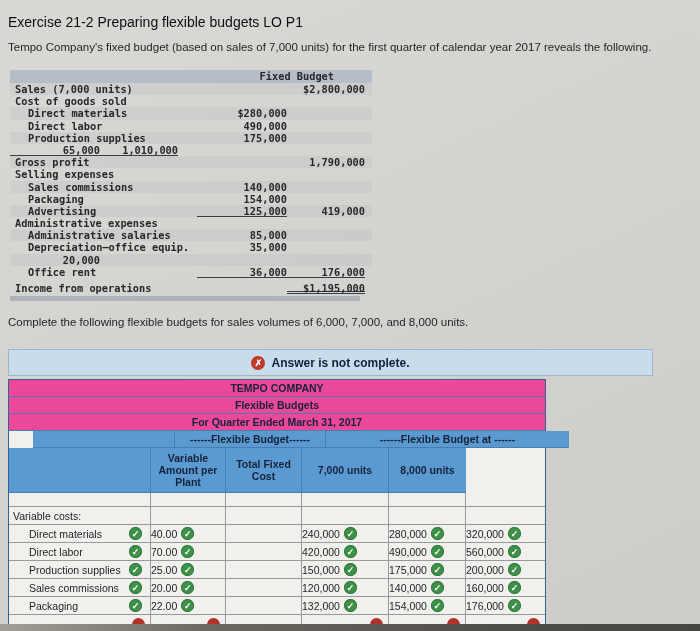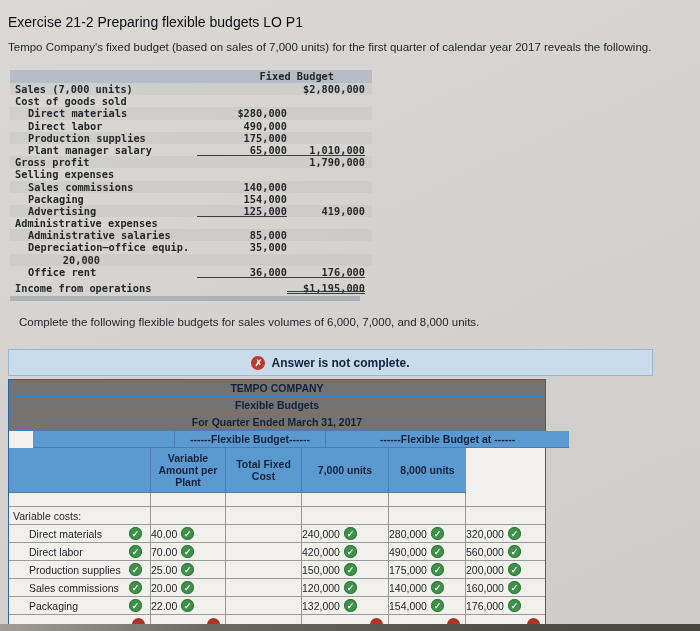--- a/index.html
+++ b/index.html
@@ -2,21 +2,21 @@
 <html><head>
 <meta charset="utf-8">
 <style>
   html,body{margin:0;padding:0;}
   .stage{position:relative;width:700px;height:631px;overflow:hidden;
          background:linear-gradient(155deg,#dad8d4 0%,#d5d3cf 45%,#ceccc8 100%);
          font-family:"Liberation Sans",sans-serif;color:#1f2225;}
   
   .page-title{position:absolute;left:8px;top:14px;font-size:14px;font-weight:normal;color:#0c0f13;}
   .intro{position:absolute;left:8px;top:41px;font-size:11.5px;color:#22262a;}
-  .instruction{position:absolute;left:19px;top:316px;font-size:11.5px;color:#22262a;}
+  .instruction{position:absolute;left:8px;top:316px;font-size:11.5px;color:#22262a;}
   
   .fb{position:absolute;left:10px;top:70px;width:362px;box-sizing:border-box;
       font-family:"DejaVu Sans Mono",monospace;font-size:10.3px;font-weight:bold;color:#26282b;}
   .fb-head{height:13px;line-height:13px;background:#b6bdc7;text-align:right;padding-right:38px;}
   .fbr{display:flex;height:12.2px;line-height:12.2px;padding-right:7px;}
   .fbr:nth-child(even){background:rgba(170,177,186,0.20);}
   .fbr.gap{margin-top:4px;background:none;}
   .fbl{flex:1;padding-left:5px;white-space:nowrap;}
   .fbl.ind{padding-left:18px;}
   .fba{width:90px;text-align:right;}
@@ -26,21 +26,21 @@
   .fb-strip{position:absolute;left:10px;top:296px;width:350px;height:5px;background:#aeb3ba;}
   
   .banner{position:absolute;left:8px;top:349px;width:645px;height:27px;box-sizing:border-box;
           background:#c9dcec;border:1px solid #9cb6ce;display:flex;align-items:center;justify-content:center;gap:6px;}
   .banner-text{font-size:12px;font-weight:bold;color:#10233c;}
   .err{width:14px;height:14px;border-radius:50%;background:#c0392b;color:#fff;font-size:9px;font-weight:bold;
        display:inline-flex;align-items:center;justify-content:center;flex:0 0 auto;}
   
   .ft{position:absolute;left:8px;top:379px;width:538px;box-sizing:border-box;
       border:1px solid #33629a;background:#f1f0ed;font-size:10.5px;}
-  .ft-title{height:16px;background:#737373;border-bottom:1px solid #4a7db0;display:flex;align-items:center;
+  .ft-title{height:16px;background:#ec4899;border-bottom:1px solid #4a7db0;display:flex;align-items:center;
             justify-content:center;font-weight:bold;color:#14223c;}
   .ftr{display:grid;grid-template-columns:142px 75px 76px 87px 77px 79px;}
   .ftr-group{display:grid;grid-template-columns:142px 151px 243px;margin-left:24px;}
   .bluec{background:#5b9ad0;border-right:1px solid #4a7db0;border-bottom:1px solid #4a7db0;
          display:flex;align-items:center;justify-content:center;text-align:center;
          font-weight:bold;color:#14223c;box-sizing:border-box;}
   .bluec:last-child{border-right:none;}
   .gh{height:17px;}
   .ch{height:45px;padding:2px;}
   .c{box-sizing:border-box;border-right:1px solid #97999c;border-bottom:1px solid #97999c;
@@ -90,21 +90,20 @@
         <span class="fbl ind">Direct labor</span>
         <span class="fba">490,000</span>
         <span class="fbb"></span>
       </div>
     <div class="fbr">
         <span class="fbl ind">Production supplies</span>
         <span class="fba">175,000</span>
         <span class="fbb"></span>
       </div>
     <div class="fbr">
-        <span class="fbl ind">Plant manager salary</span>
         <span class="fba u">65,000</span>
         <span class="fbb u">1,010,000</span>
       </div>
     <div class="fbr">
         <span class="fbl">Gross profit</span>
         <span class="fba"></span>
         <span class="fbb">1,790,000</span>
       </div>
     <div class="fbr">
         <span class="fbl">Selling expenses</span>

